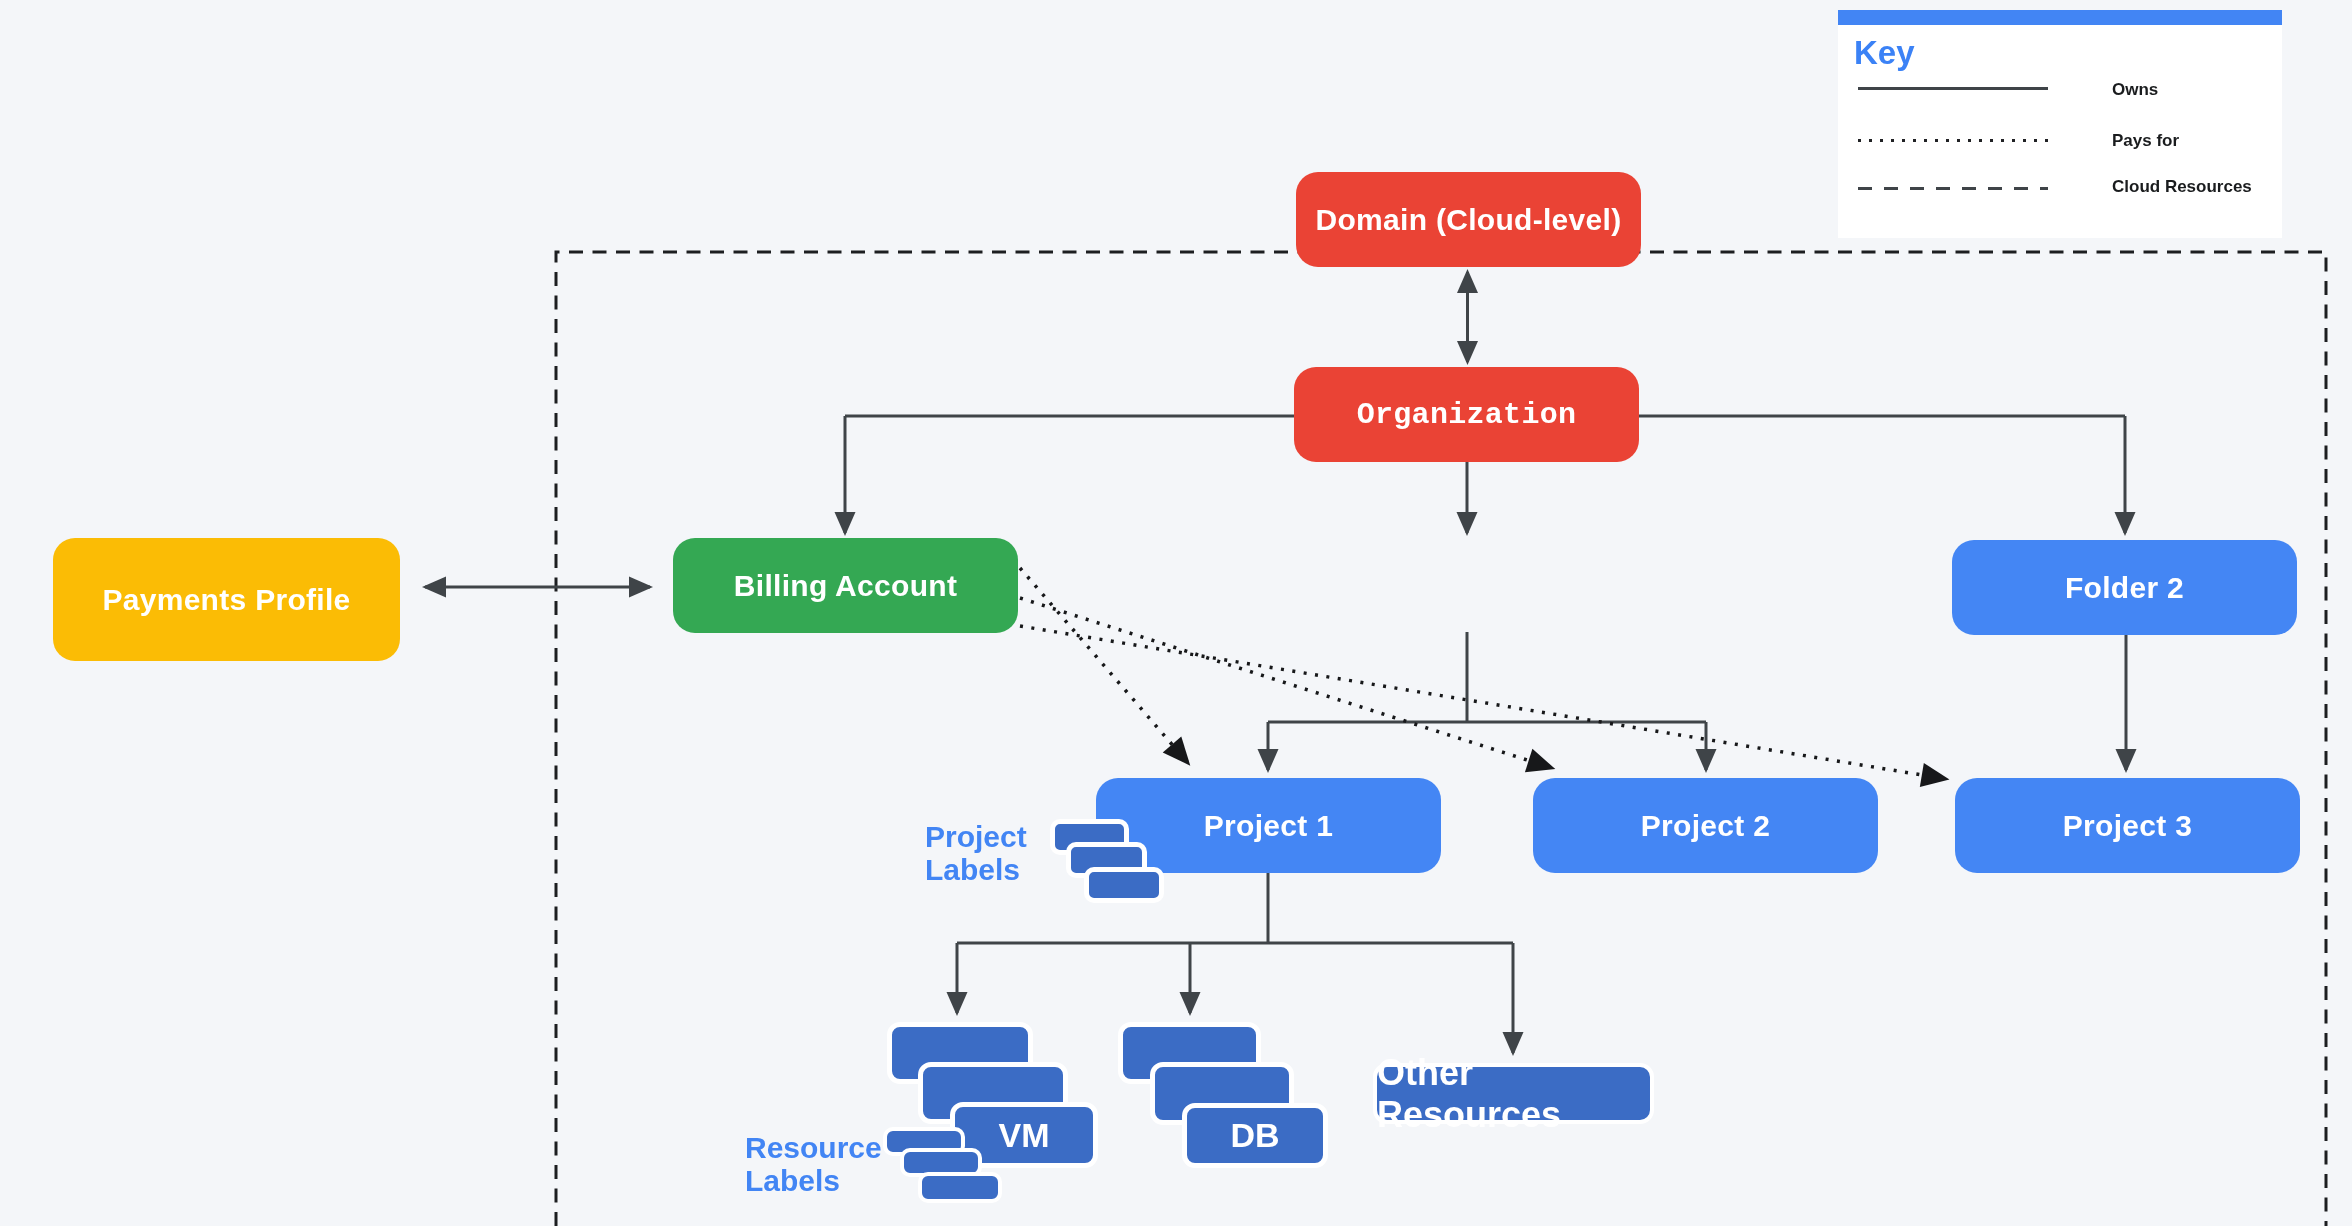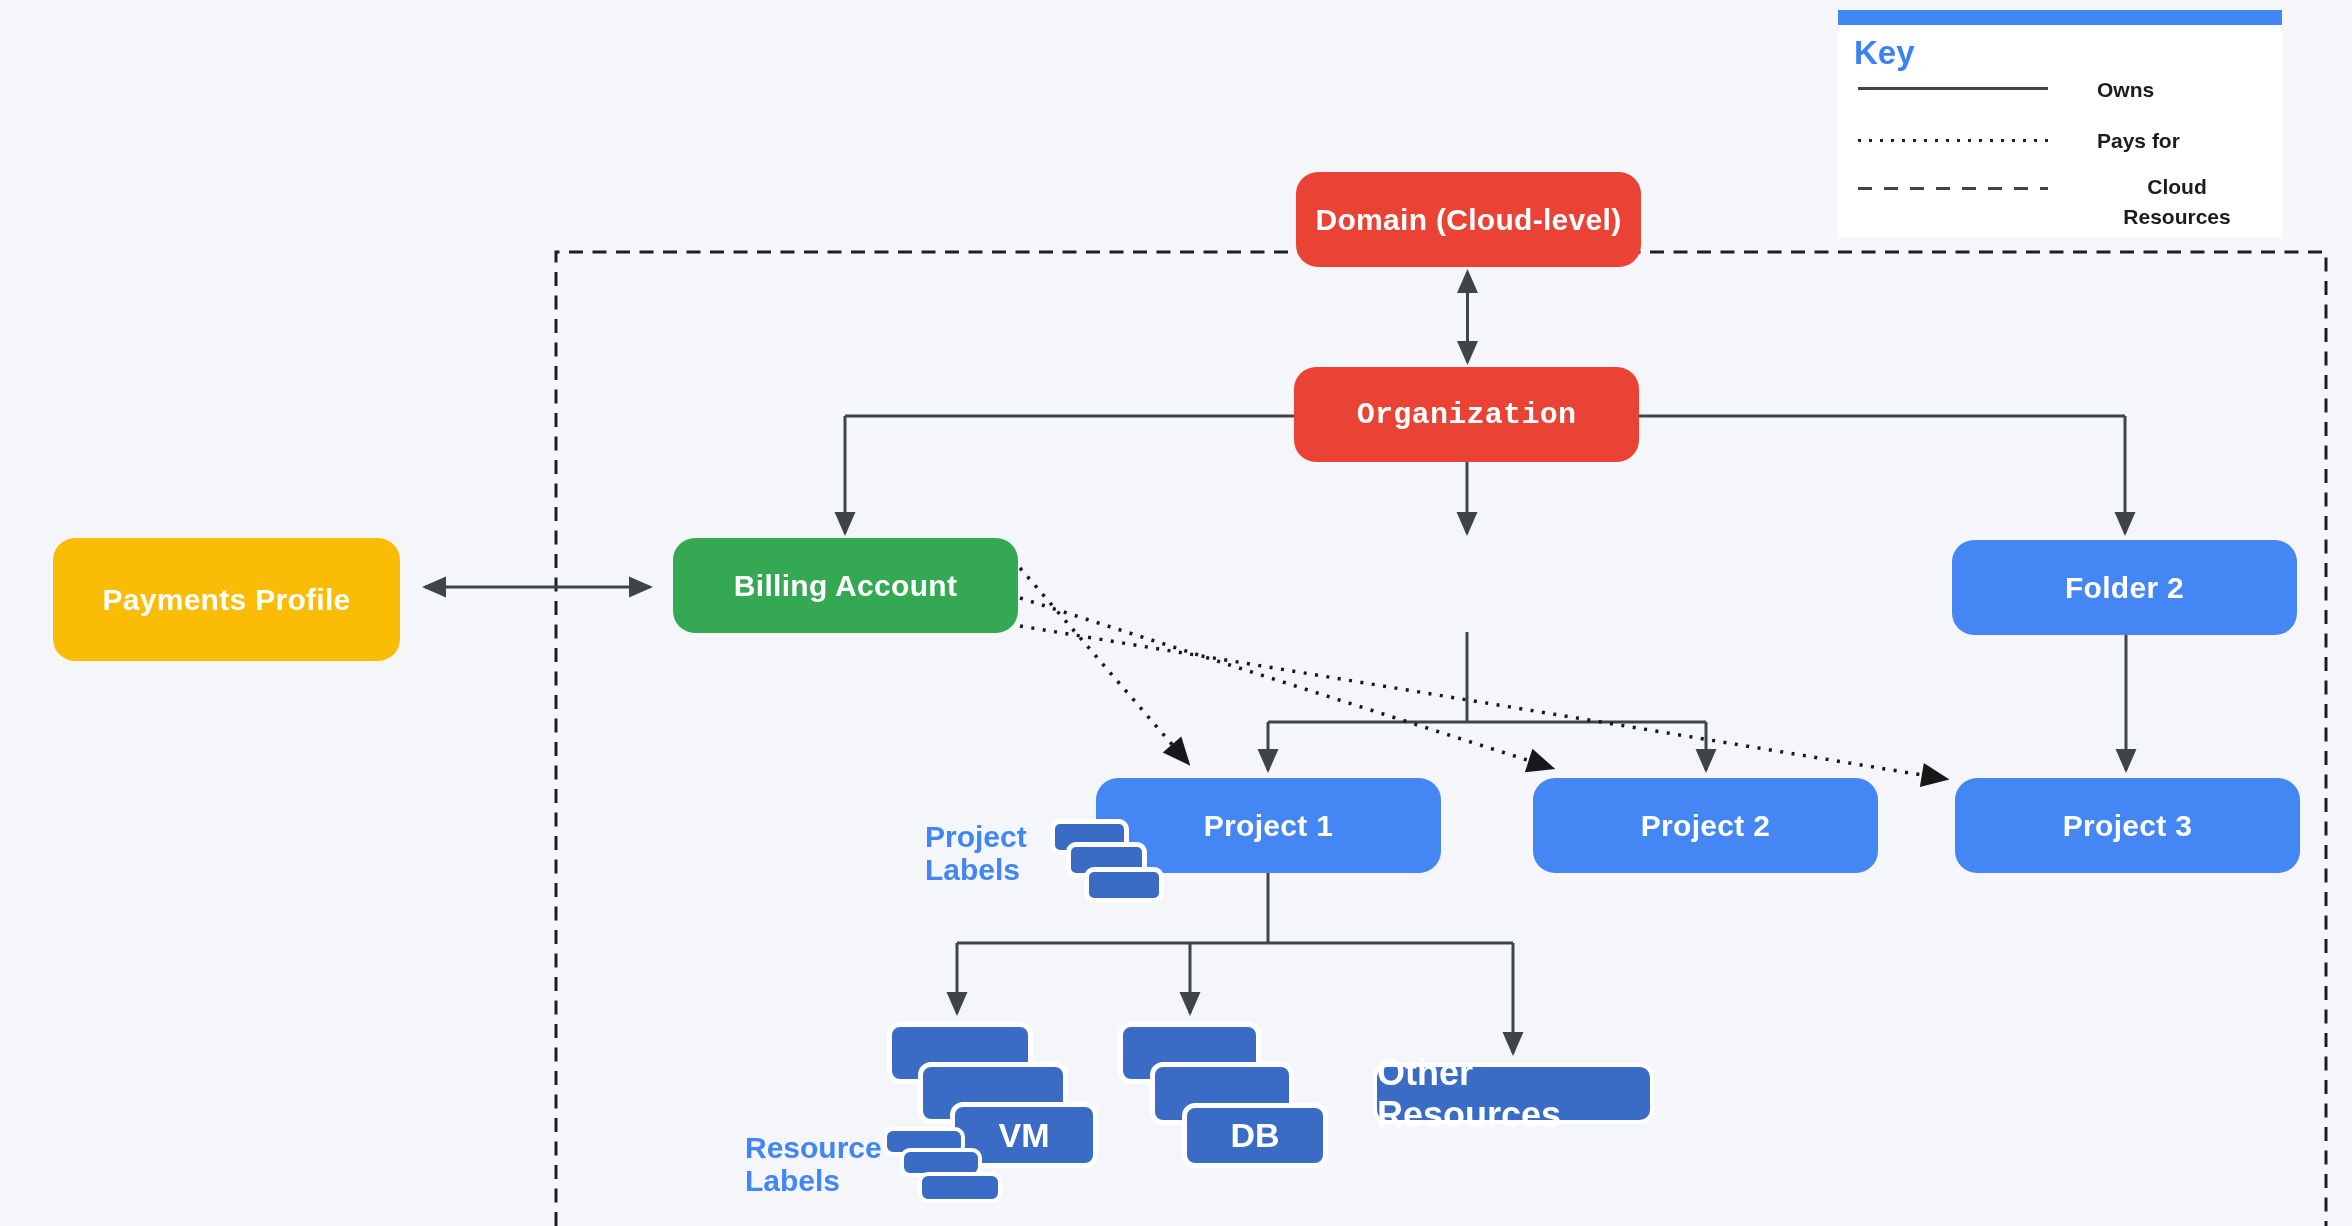--- a/index.html
+++ b/index.html
@@ -97,24 +97,24 @@
   #legend {
     position:absolute; left:1838px; top:10px; width:444px; height:228px;
     background:#ffffff;
   }
   #legend .topbar { position:absolute; left:0; top:0; width:100%; height:15px; background:#4285F4; }
   #legend .key { position:absolute; left:16px; top:24px; font-size:33px; font-weight:bold; color:#3b82f6; }
   #legend .sample { position:absolute; left:20px; width:190px; height:3px; }
   #legend .s-solid  { top:77px;  background:#3F4448; }
   #legend .s-dotted { top:129px; background:repeating-linear-gradient(90deg,#202124 0 3px,transparent 3px 11px); }
   #legend .s-dashed { top:177px; background:repeating-linear-gradient(90deg,#3F4448 0 14px,transparent 14px 26px); }
-  #legend .lbl { position:absolute; left:259px; font-size:21px; font-weight:bold; color:#1A1C1E; line-height:30px; width:160px; }
+  #legend .lbl { position:absolute; left:274px; font-size:17px; font-weight:bold; color:#1A1C1E; line-height:30px; width:160px; }
   #legend .l1 { top:65px; }
   #legend .l2 { top:116px; }
-  #legend .l3 { top:162px;text-align:center; }
+  #legend .l3 { top:162px; }
 </style>
 </head>
 <body>
 
 <div id="canvas">
 
   <svg id="wires" viewBox="0 0 2352 1226" xmlns="http://www.w3.org/2000/svg">
     <defs>
       <marker id="ah" markerWidth="9" markerHeight="8" refX="7.5" refY="4" orient="auto-start-reverse" markerUnits="strokeWidth">
         <path d="M0.5,0.5 L8.5,4 L0.5,7.5 z" fill="#3F4448"></path>

